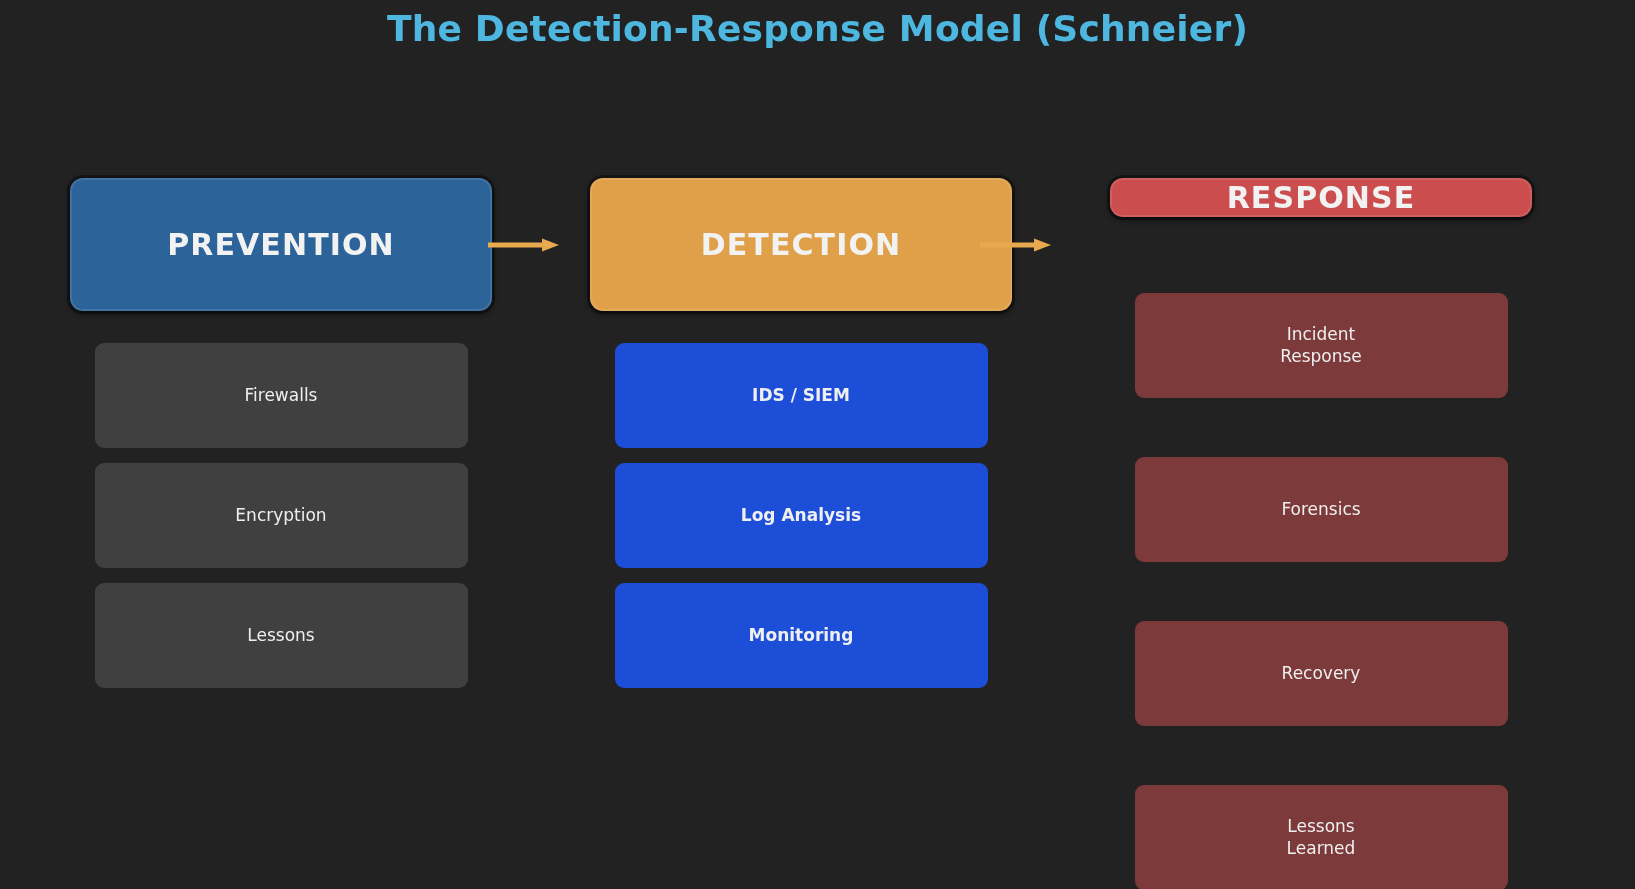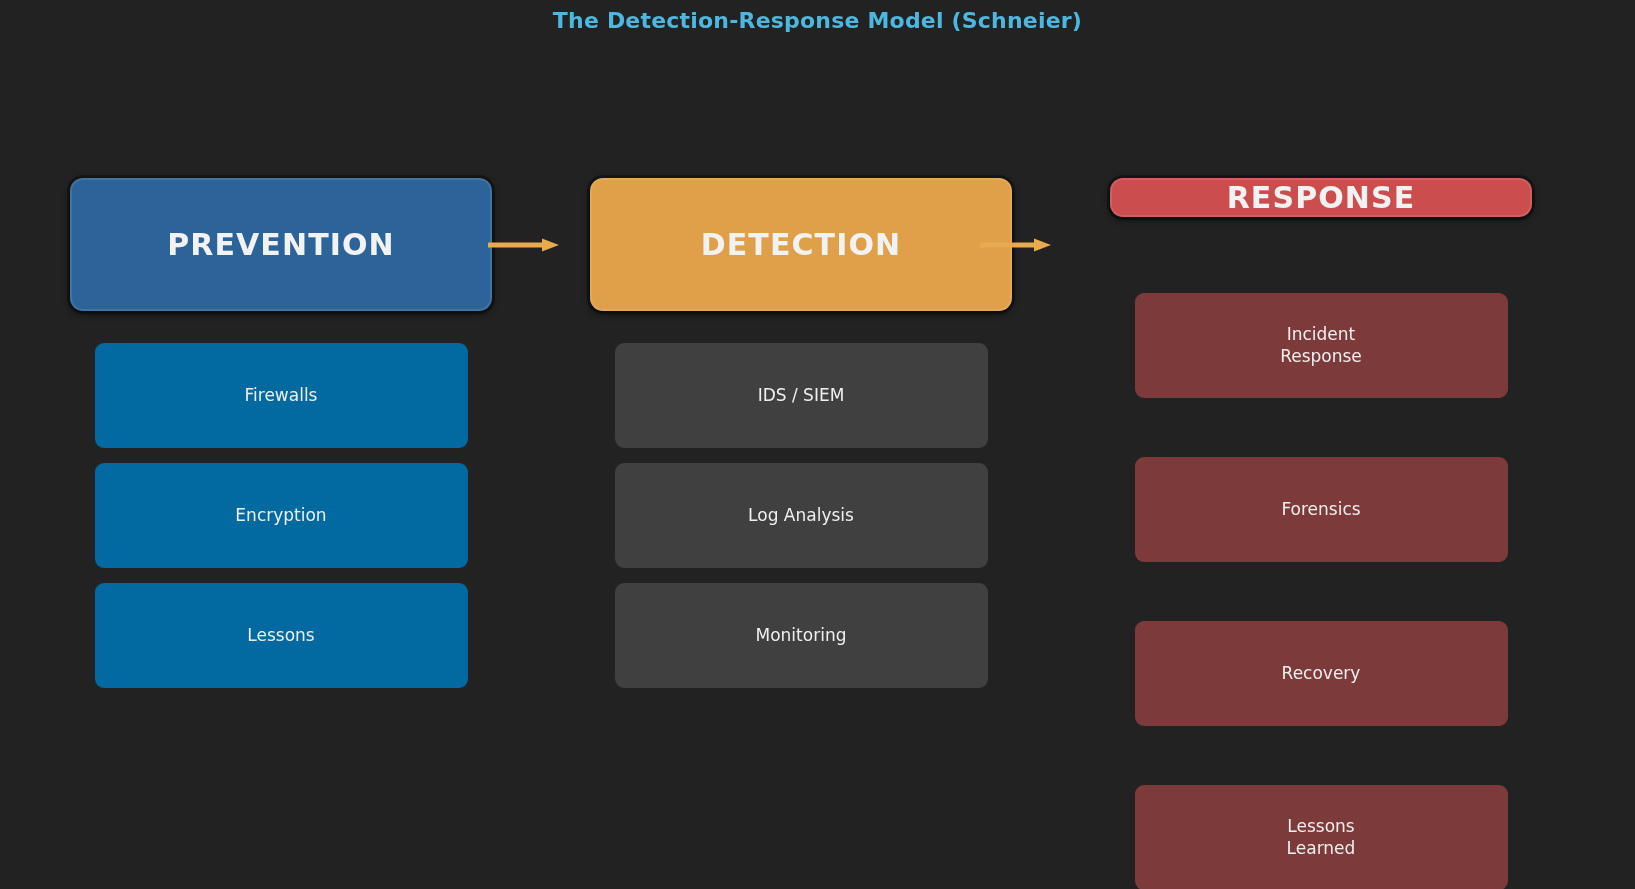--- a/index.html
+++ b/index.html
@@ -21,21 +21,21 @@
     background: #222222;
   }
 
   
   .title {
     position: absolute;
     top: 8px;
     left: 0;
     width: 1635px;
     text-align: center;
-    font-size: 22px;
+    font-size: 36px;
     font-weight: bold;
     color: #4db7e0;
     letter-spacing: 0.2px;
     font-family: "DejaVu Sans", sans-serif;
   }
 
   
   .columns {
     position: absolute;
     top: 178px;
@@ -91,22 +91,22 @@
     align-items: center;
     justify-content: center;
     text-align: center;
     color: #efefef;
     font-size: 17px;
     line-height: 1.24;
     box-sizing: border-box;
     width: 373px;
     margin: 0 auto;
   }
-  .sub-prevention { background: #0369a1; }
-  .sub-detection  { background: #404040; }
+  .sub-prevention { background: #404040; }
+  .sub-detection  { background: #1d4ed8; font-weight: bold; }
   .sub-response   { background: #7d3a3a; margin-top: 44px; }
 
   .sub-box span { display: block; }
 
   
   .arrow {
     position: absolute;
     top: 238px;
     height: 14px;
     width: 72px;

